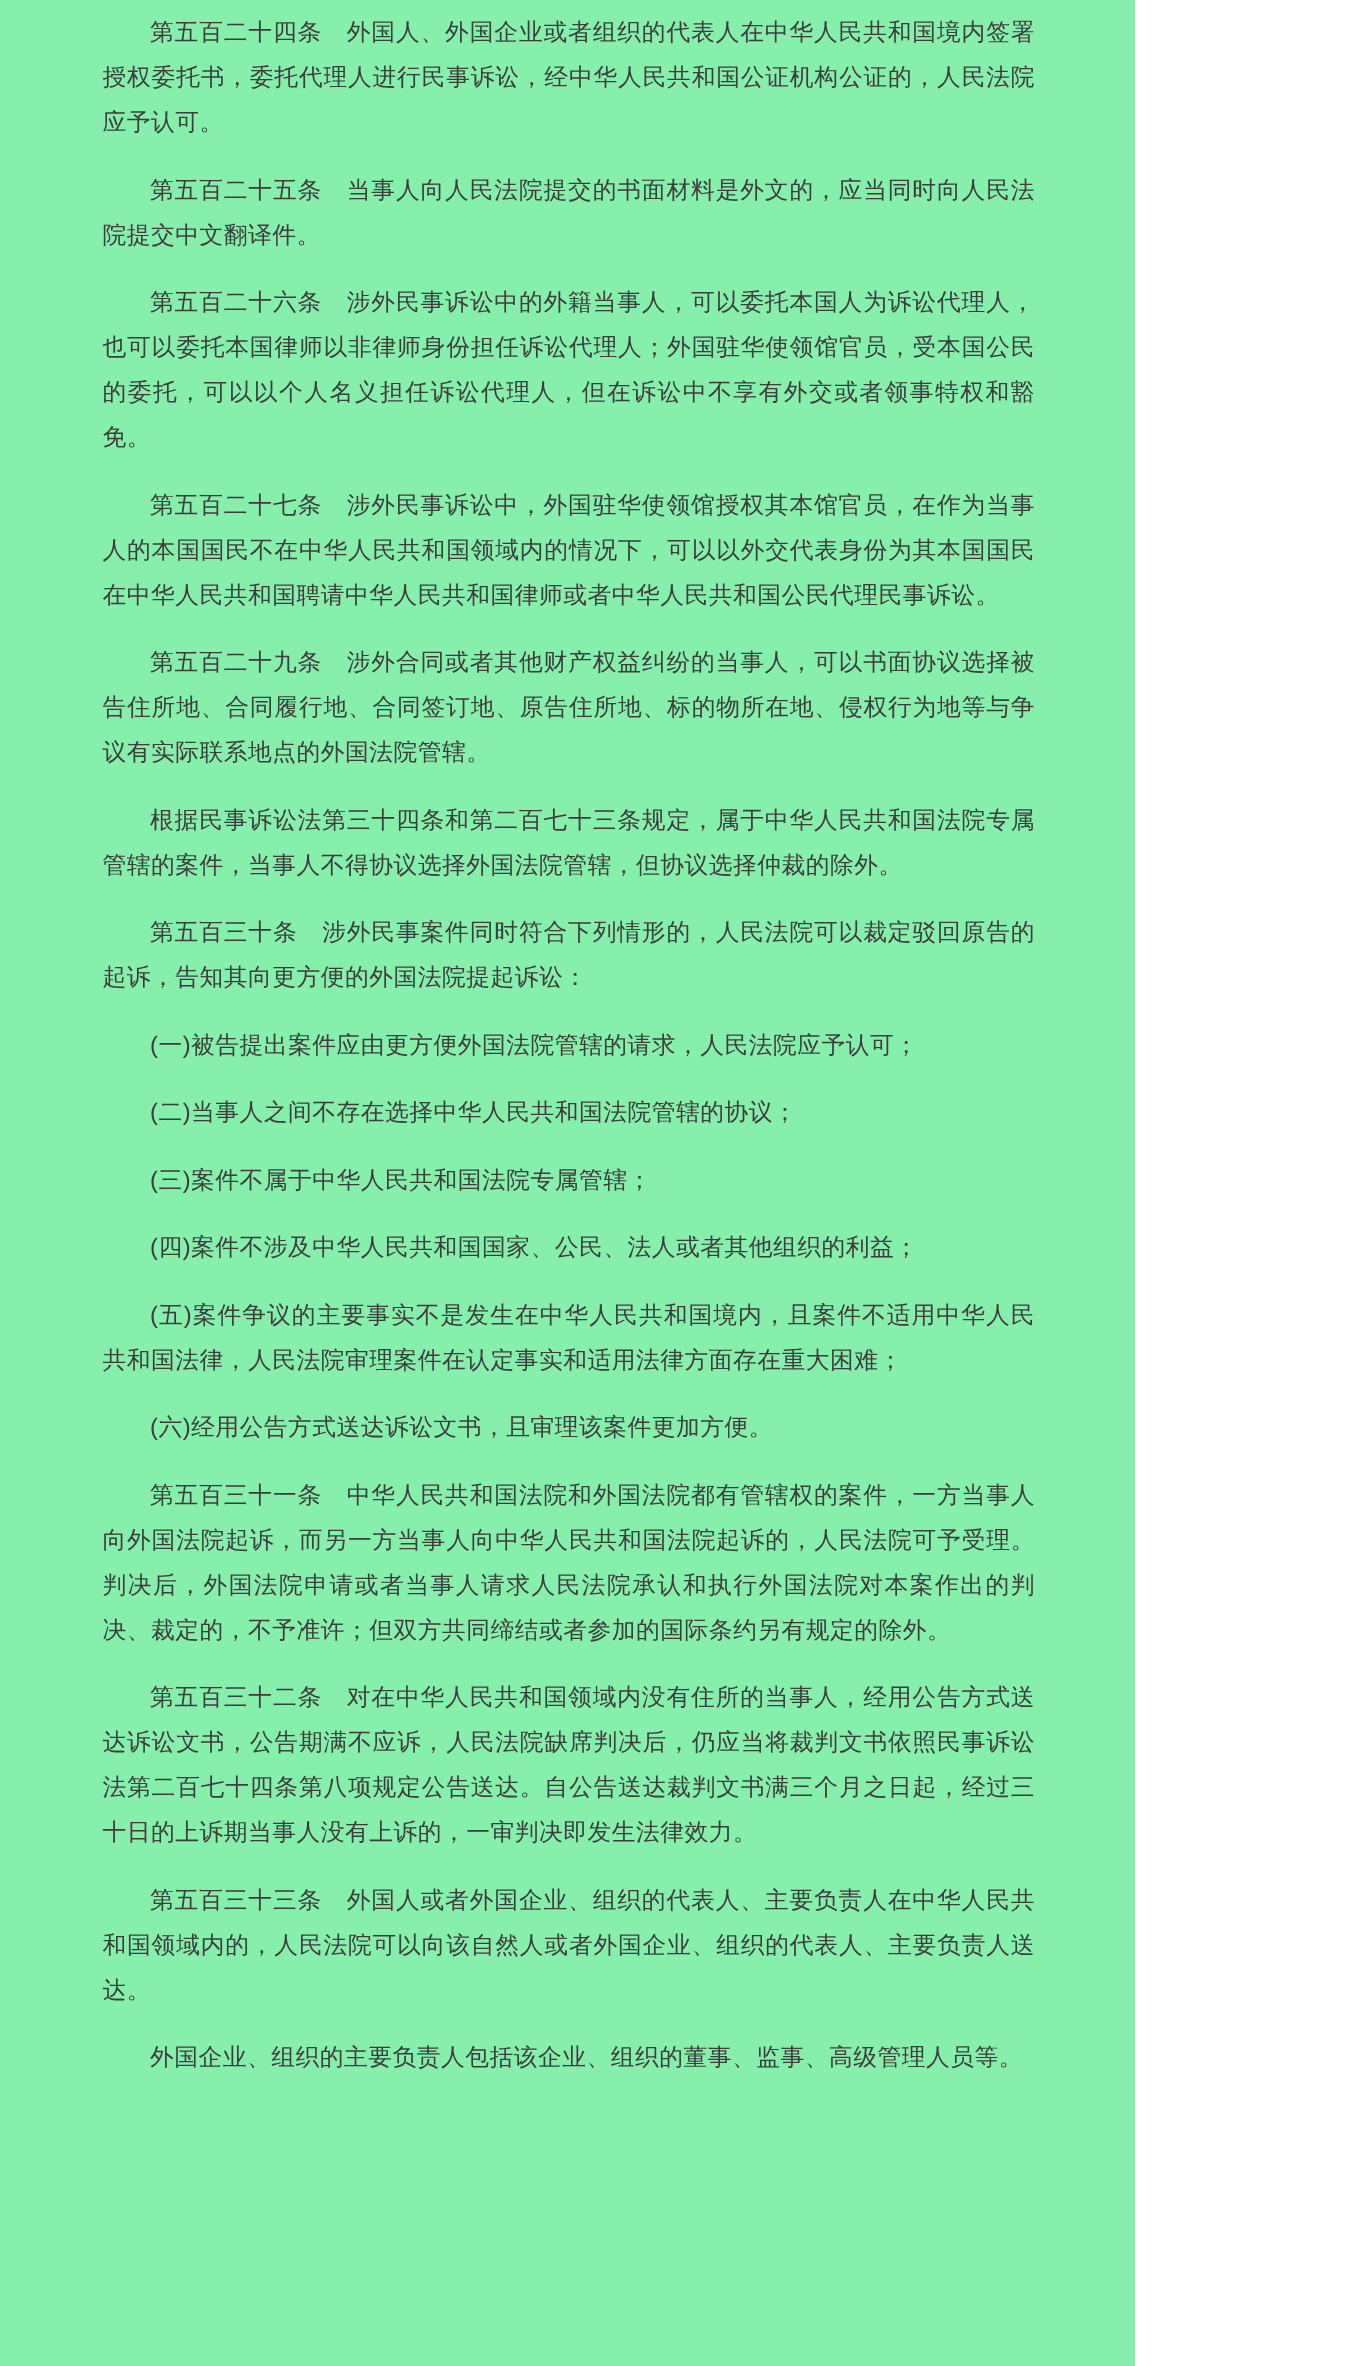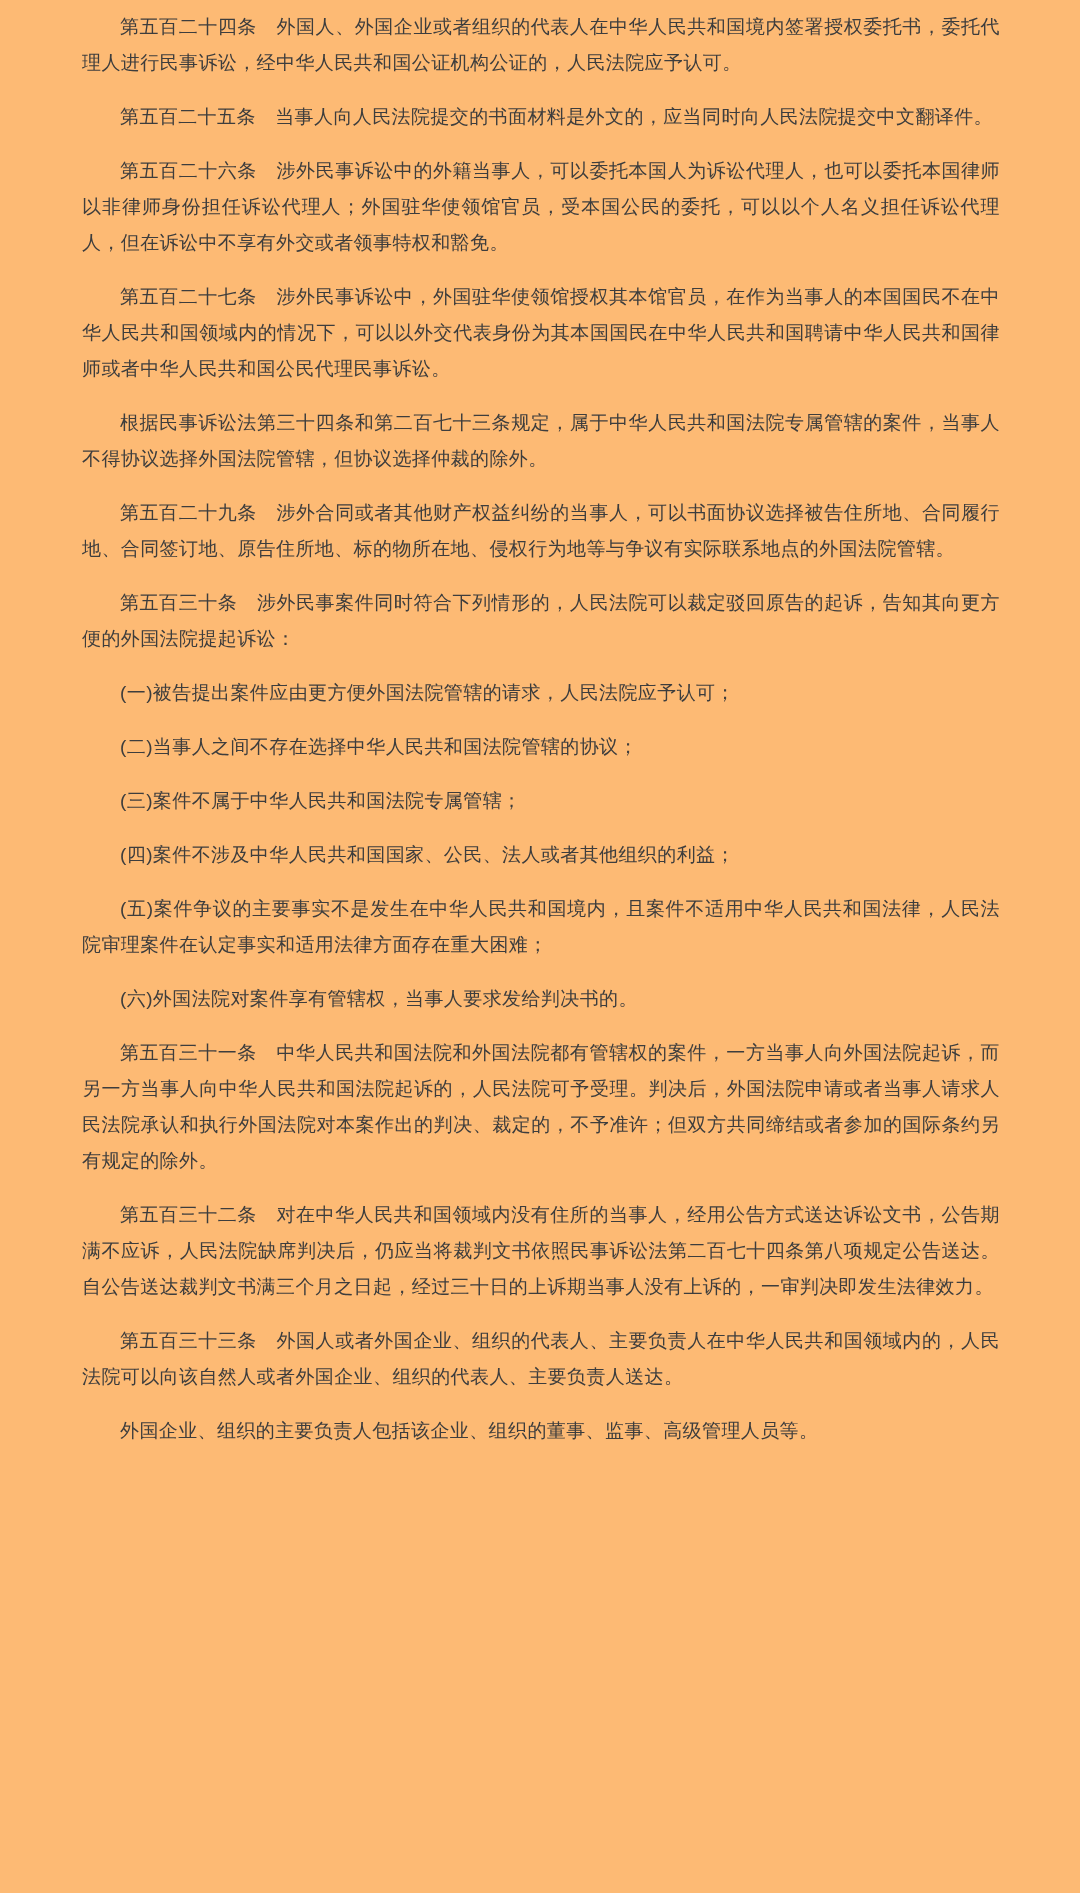--- a/index.html
+++ b/index.html
@@ -6,24 +6,24 @@
   html, body {
     margin: 0;
     padding: 0;
     background: #ffffff;
   }
   body {
     width: 1080px;
     font-family: "Liberation Sans", "DejaVu Sans", sans-serif;
   }
   .doc-page {
-    width: 1080px;
+    width: 908px;
     min-height: 1893px;
     padding: 9px 80px 18px 82px;
-    background: #fdba74;
+    background: #86efac;
     color: #3d3d3d;
     font-size: 19px;
     line-height: 36px;
     text-align: justify;
     letter-spacing: 0.4px;
   }
   .doc-page p {
     margin: 0 0 18px 0;
     text-indent: 2em;
     word-break: break-all;
@@ -33,26 +33,26 @@
   }
 </style>
 </head>
 <body>
 
 <div class="doc-page">
   <p>第五百二十四条　外国人、外国企业或者组织的代表人在中华人民共和国境内签署授权委托书，委托代理人进行民事诉讼，经中华人民共和国公证机构公证的，人民法院应予认可。</p>
   <p>第五百二十五条　当事人向人民法院提交的书面材料是外文的，应当同时向人民法院提交中文翻译件。</p>
   <p>第五百二十六条　涉外民事诉讼中的外籍当事人，可以委托本国人为诉讼代理人，也可以委托本国律师以非律师身份担任诉讼代理人；外国驻华使领馆官员，受本国公民的委托，可以以个人名义担任诉讼代理人，但在诉讼中不享有外交或者领事特权和豁免。</p>
   <p>第五百二十七条　涉外民事诉讼中，外国驻华使领馆授权其本馆官员，在作为当事人的本国国民不在中华人民共和国领域内的情况下，可以以外交代表身份为其本国国民在中华人民共和国聘请中华人民共和国律师或者中华人民共和国公民代理民事诉讼。</p>
+  <p>第五百二十九条　涉外合同或者其他财产权益纠纷的当事人，可以书面协议选择被告住所地、合同履行地、合同签订地、原告住所地、标的物所在地、侵权行为地等与争议有实际联系地点的外国法院管辖。</p>
   <p>根据民事诉讼法第三十四条和第二百七十三条规定，属于中华人民共和国法院专属管辖的案件，当事人不得协议选择外国法院管辖，但协议选择仲裁的除外。</p>
-  <p>第五百二十九条　涉外合同或者其他财产权益纠纷的当事人，可以书面协议选择被告住所地、合同履行地、合同签订地、原告住所地、标的物所在地、侵权行为地等与争议有实际联系地点的外国法院管辖。</p>
   <p>第五百三十条　涉外民事案件同时符合下列情形的，人民法院可以裁定驳回原告的起诉，告知其向更方便的外国法院提起诉讼：</p>
   <p>(一)被告提出案件应由更方便外国法院管辖的请求，人民法院应予认可；</p>
   <p>(二)当事人之间不存在选择中华人民共和国法院管辖的协议；</p>
   <p>(三)案件不属于中华人民共和国法院专属管辖；</p>
   <p>(四)案件不涉及中华人民共和国国家、公民、法人或者其他组织的利益；</p>
   <p>(五)案件争议的主要事实不是发生在中华人民共和国境内，且案件不适用中华人民共和国法律，人民法院审理案件在认定事实和适用法律方面存在重大困难；</p>
-  <p>(六)外国法院对案件享有管辖权，当事人要求发给判决书的。</p>
+  <p>(六)经用公告方式送达诉讼文书，且审理该案件更加方便。</p>
   <p>第五百三十一条　中华人民共和国法院和外国法院都有管辖权的案件，一方当事人向外国法院起诉，而另一方当事人向中华人民共和国法院起诉的，人民法院可予受理。判决后，外国法院申请或者当事人请求人民法院承认和执行外国法院对本案作出的判决、裁定的，不予准许；但双方共同缔结或者参加的国际条约另有规定的除外。</p>
   <p>第五百三十二条　对在中华人民共和国领域内没有住所的当事人，经用公告方式送达诉讼文书，公告期满不应诉，人民法院缺席判决后，仍应当将裁判文书依照民事诉讼法第二百七十四条第八项规定公告送达。自公告送达裁判文书满三个月之日起，经过三十日的上诉期当事人没有上诉的，一审判决即发生法律效力。</p>
   <p>第五百三十三条　外国人或者外国企业、组织的代表人、主要负责人在中华人民共和国领域内的，人民法院可以向该自然人或者外国企业、组织的代表人、主要负责人送达。</p>
   <p>外国企业、组织的主要负责人包括该企业、组织的董事、监事、高级管理人员等。</p>
 </div>
 
 </body></html>

